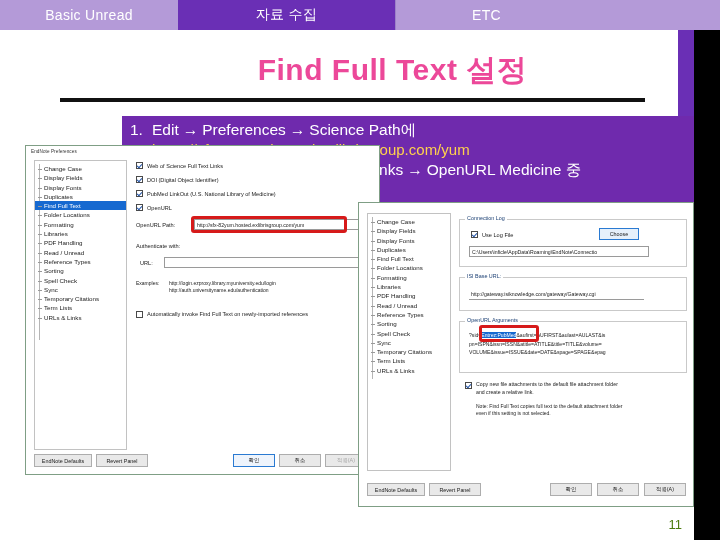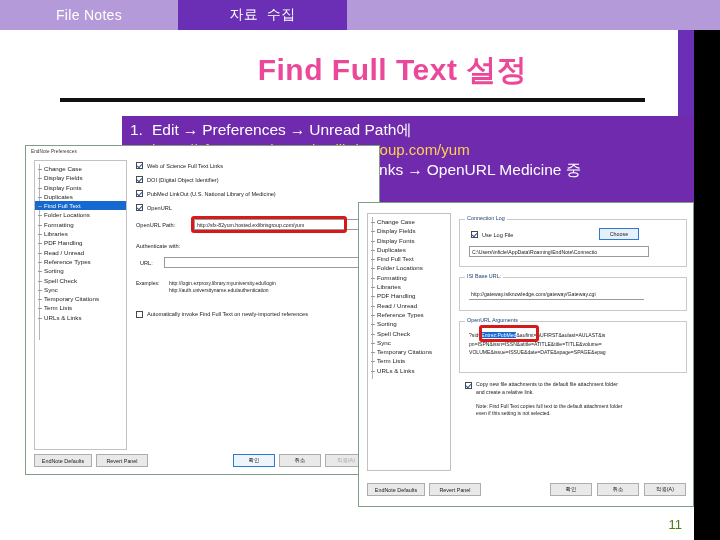--- a/index.html
+++ b/index.html
@@ -13,21 +13,21 @@
   
   .right-black{position:absolute;right:0;top:30px;width:26px;height:510px;background:#000;}
   .right-purple{position:absolute;right:26px;top:30px;width:16px;height:175px;background:#6a2fb5;}
 
   
   .tabbar{position:absolute;left:0;top:0;width:720px;height:30px;background:#b49ad8;display:flex;}
   .tab{height:30px;display:flex;align-items:center;justify-content:center;
        color:#ffffff;font-size:14px;letter-spacing:.3px;white-space:nowrap;
        box-sizing:border-box;}
   .tab.t0{width:178px;}
-  .tab.t1{width:169px;background:#6a2fb5;font-family:Liberation Mono, monospace;}
+  .tab.t1{width:217px;background:#6a2fb5;}
   .tab.t2{width:180px;border-left:1px solid #9d82c8;}
   .tab.t3{width:182px;border-left:1px solid #9d82c8;}
 
   
   .title{position:absolute;left:0;top:50px;width:705px;text-align:center;
          font-size:30px;font-weight:bold;color:#ec4899;letter-spacing:.5px;padding-left:40px;}
   .rule{position:absolute;left:60px;top:98px;width:585px;height:4px;background:#111;}
 
   
   .notebox{position:absolute;left:122px;top:116px;width:572px;height:92px;background:#6f2aad;
@@ -74,35 +74,38 @@
 </head>
 <body>
 
 <div class="stage">
 
   <div class="right-black"></div>
   <div class="right-purple"></div>
 
   <div class="tabbar">
     <div class="tab t0">
-      <span>File Notes</span>
+      <span>Basic Unread</span>
     </div>
     <div class="tab t1">
       <span>자료 수집</span>
     </div>
+    <div class="tab t3">
+      <span>ETC</span>
+    </div>
   </div>
 
   <div class="title">Find Full Text 설정</div>
   <div class="rule"></div>
 
   <div class="notebox">
 
     <div class="nline">
       <span class="nnum">1.</span>
-      <span class="ncont"><span>Edit</span><span class="narr">→</span><span>Preferences</span><span class="narr">→</span><span>Unread Path에</span></span>
+      <span class="ncont"><span>Edit</span><span class="narr">→</span><span>Preferences</span><span class="narr">→</span><span>Science Path에</span></span>
     </div>
 
     <div class="url">https://sfx-82yum.hosted.exlibrisgroup.com/yum</div>
 
     <div class="nline">
       <span class="nnum">2.</span>
       <span class="ncont"><span>Edit</span><span class="narr">→</span><span>Preferences</span><span class="narr">→</span><span>URLs &amp; Links</span><span class="narr">→</span><span>OpenURL Medicine 중</span></span>
     </div>
 
     <div class="lastline"><span class="hl">ISI:WoS</span><span class="wparticle">를</span><span>&nbsp;&nbsp;</span><span class="hl">Entrez:PubMed</span><span class="wparticle">로</span></div>

